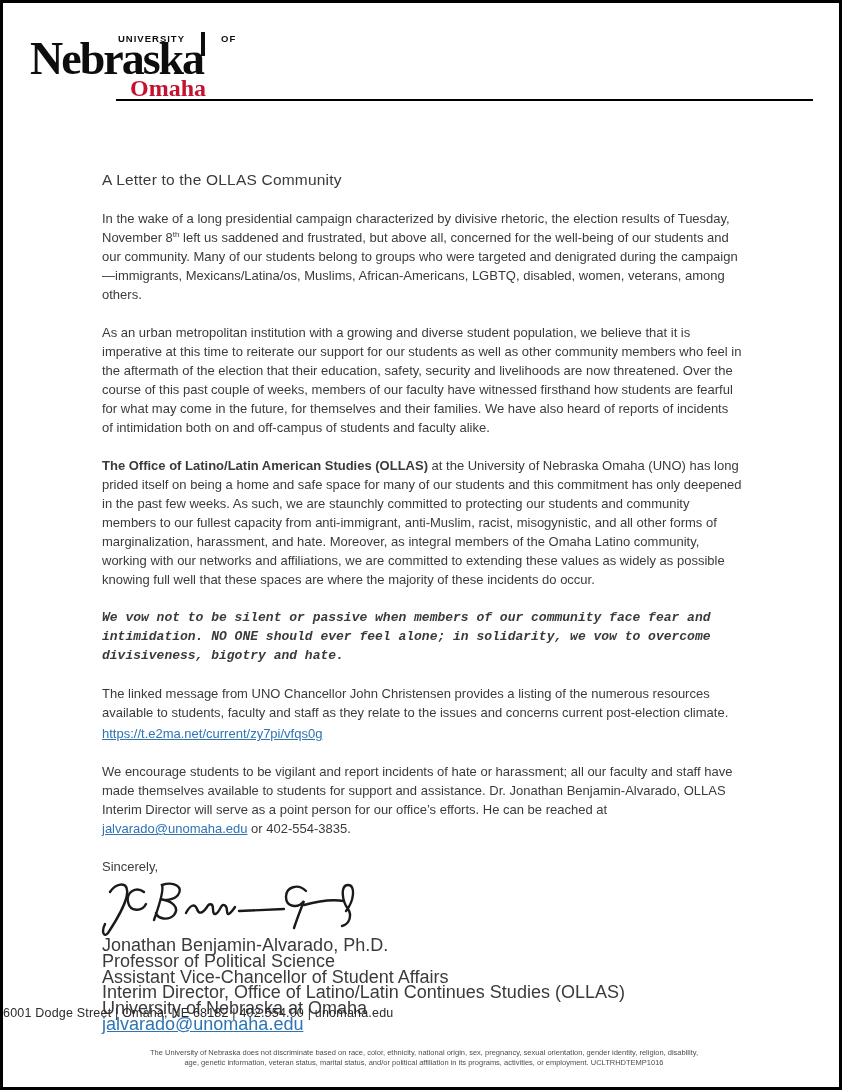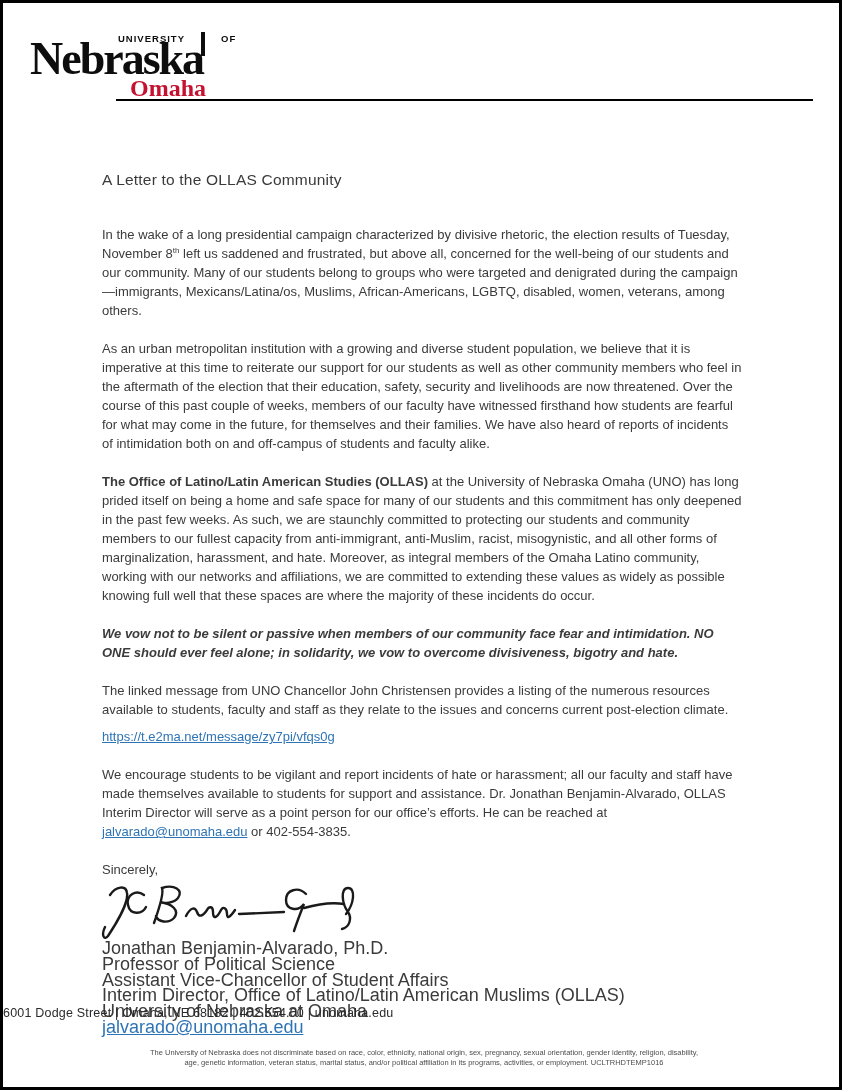--- a/index.html
+++ b/index.html
@@ -24,25 +24,25 @@
     font-family:"Liberation Serif", serif; font-weight:700;
     font-size:24px; line-height:1; 
   }
   .header-rule { position:absolute; left:113px; top:96px; width:697px; height:2px; background:#000; }
   .office-line {
     position:absolute; right:34px; top:108px;
     font-size:11.5px; color:#3f3f3f; letter-spacing:0.2px;
   }
   
   .content { position:absolute; left:99px; top:167px; width:640px; font-size:13px; line-height:19px; }
-  .letter-title { font-size:15.5px; font-weight:400; color:#3a3a3a; margin-bottom:36px; letter-spacing:0.2px; }
+  .letter-title { font-size:15.5px; font-weight:400; color:#3a3a3a; margin-bottom:20px; letter-spacing:0.2px; }
   .para { margin-bottom:19px; }
   .para sup { font-size:8px; vertical-align:super; line-height:0; }
   .bold { font-weight:700; }
-  .vow { font-weight:700; font-style:italic; margin-bottom:19px; }
+  .vow { font-weight:700; font-style:italic; margin-bottom:19px;font-family:Liberation Mono, monospace; }
   a.doc-link { color:#2E74B5; text-decoration:underline; cursor:pointer; }
   .la-lucha { font-weight:700; margin-bottom:21px; }
   .sincerely { margin-bottom:2px; }
   .signature-wrap { height:58px; margin:0 0 2px -2px; }
   .sig-block { line-height:15.8px; font-size:18px; }
   
   .footer-address {
     position:absolute; left:0; top:1003px; width:100%;
     font-size:12.5px; color:#2a2a2a; letter-spacing:0.2px;
   }
@@ -74,22 +74,22 @@
     <div class="letter-title">A Letter to the OLLAS Community</div>
 
     <p class="para"><span>In the wake of a long presidential campaign characterized by divisive rhetoric, the election results of Tuesday, November 8</span><sup>th</sup><span> left us saddened and frustrated, but above all, concerned for the well-being of our students and our community.  Many of our students belong to groups who were targeted and denigrated during the campaign—immigrants, Mexicans/Latina/os, Muslims, African-Americans, LGBTQ, disabled, women, veterans, among others.</span></p>
 
     <p class="para">As an urban metropolitan institution with a growing and diverse student population, we believe that it is imperative at this time to reiterate our support for our students as well as other community members who feel in the aftermath of the election that their education, safety, security and livelihoods are now threatened.  Over the course of this past couple of weeks, members of our faculty have witnessed firsthand how students are fearful for what may come in the future, for themselves and their families.  We have also heard of reports of incidents of intimidation both on and off-campus of students and faculty alike.</p>
 
     <p class="para"><span class="bold">The Office of Latino/Latin American Studies (OLLAS)</span><span> at the University of Nebraska Omaha (UNO) has long prided itself on being a home and safe space for many of our students and this commitment has only deepened in the past few weeks.  As such, we are staunchly committed to protecting our students and community members to our fullest capacity from anti-immigrant, anti-Muslim, racist, misogynistic, and all other forms of marginalization, harassment, and hate.  Moreover, as integral members of the Omaha Latino community, working with our networks and affiliations, we are committed to extending these values as widely as possible knowing full well that these spaces are where the majority of these incidents do occur.</span></p>
 
     <p class="vow">We vow not to be silent or passive when members of our community face fear and intimidation. NO ONE should ever feel alone; in solidarity, we vow to overcome divisiveness, bigotry and hate.</p>
 
-    <p class="para" style="margin-bottom:8px;">The linked message from UNO Chancellor John Christensen provides a listing of the numerous resources available to students, faculty and staff as they relate to the issues and concerns current post-election climate.</p>
-    <p class="para"><a class="doc-link">https://t.e2ma.net/message/zy7pi/vfqs0g</a></p>
+    <p class="para" style="margin-bottom:2px;">The linked message from UNO Chancellor John Christensen provides a listing of the numerous resources available to students, faculty and staff as they relate to the issues and concerns current post-election climate.</p>
+    <p class="para"><a class="doc-link">https://t.e2ma.net/current/zy7pi/vfqs0g</a></p>
 
     <p class="para"><span>We encourage students to be vigilant and report incidents of hate or harassment; all our faculty and staff have made themselves available to students for support and assistance. Dr. Jonathan Benjamin-Alvarado, OLLAS Interim Director will serve as a point person for our office’s efforts.  He can be reached at </span><a class="doc-link">jalvarado@unomaha.edu</a><span> or 402-554-3835.</span></p>
 
 
     <p class="sincerely">Sincerely,</p>
 
     <div class="signature-wrap">
       <svg width="258" height="58" viewBox="0 0 258 58">
         <g fill="none" stroke="#1a1a1a" stroke-width="2.4" stroke-linecap="round">
           <path d="M10,14 C16,5 26,4 27,12 C29,22 14,46 8,55 C4,60 1,54 5,46"></path>
@@ -101,21 +101,21 @@
           <path d="M204,27 C218,23 232,21 244,23"></path>
           <path d="M246,33 C254,23 256,7 248,7 C240,7 242,23 248,31 C252,37 250,46 242,48"></path>
         </g>
       </svg>
     </div>
 
     <div class="sig-block">
       <div>Jonathan Benjamin-Alvarado, Ph.D.</div>
       <div>Professor of Political Science</div>
       <div>Assistant Vice-Chancellor of Student Affairs</div>
-      <div>Interim Director, Office of Latino/Latin American Muslims (OLLAS)</div>
+      <div>Interim Director, Office of Latino/Latin Continues Studies (OLLAS)</div>
       <div>University of Nebraska at Omaha</div>
       <div><a class="doc-link">jalvarado@unomaha.edu</a></div>
     </div>
 
   </div>
 
   <div class="footer-address">6001 Dodge Street  |  Omaha, NE 68182  |  402.554.00  |  unomaha.edu</div>
   <div class="footer-disclaimer">The University of Nebraska does not discriminate based on race, color, ethnicity, national origin, sex, pregnancy, sexual orientation, gender identity, religion, disability, age, genetic information, veteran status, marital status, and/or political affiliation in its programs, activities, or employment. UCLTRHDTEMP1016</div>
 
 </div>

